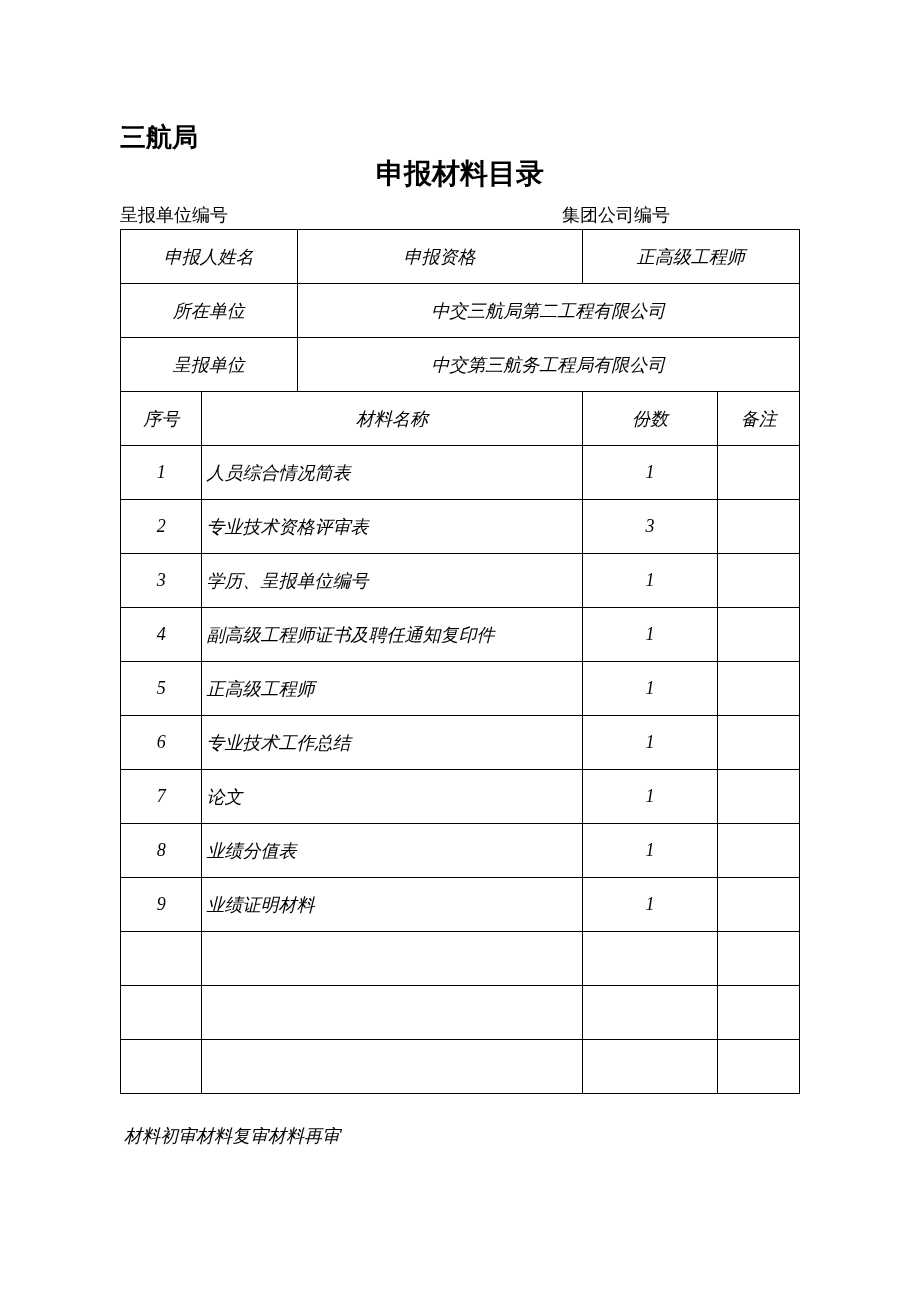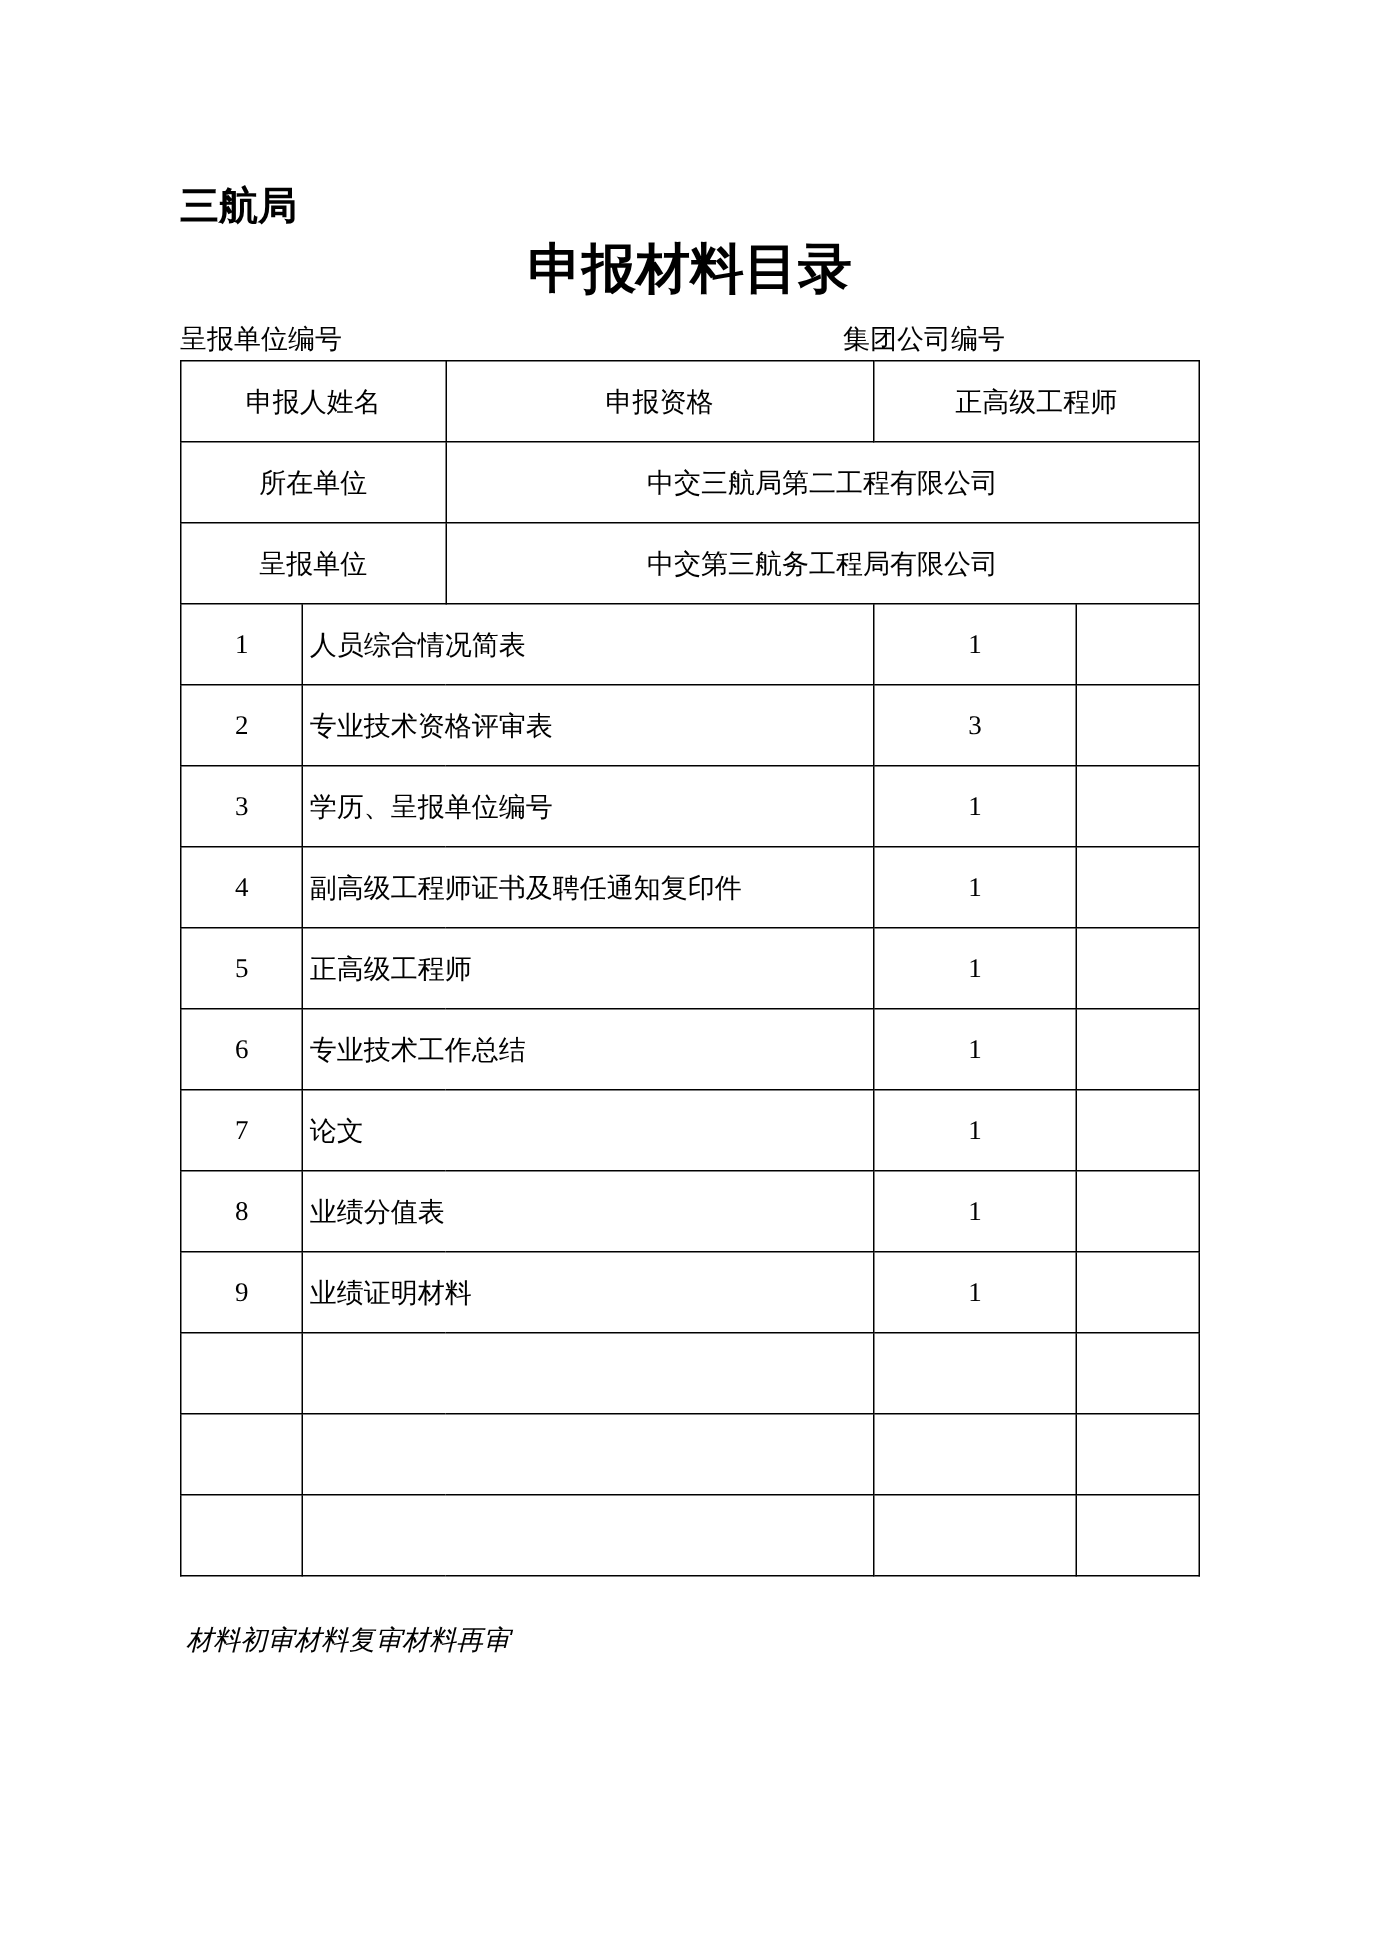--- a/index.html
+++ b/index.html
@@ -14,40 +14,41 @@
       height: 1301px;
       padding: 120px 120px 0 120px;
       color: #000;
     }
     .org-name {
       font-size: 26px;
       font-weight: bold;
     }
     .doc-title {
       text-align: center;
-      font-size: 36px;
+      font-size: 28px;
       font-weight: bold;
       margin-bottom: 10px;
     }
     .code-row {
       display: flex;
       font-size: 18px;
       margin-bottom: 2px;
       font-family: Liberation Serif, serif;
     }
     .code-left {
       flex: 0 0 65%;
     }
     .code-right {
       flex: 0 0 35%;
     }
     table {
       border-collapse: collapse;
       width: 100%;
       table-layout: fixed;
+      font-style: italic;
     }
     td {
       border: 1px solid #000;
       font-size: 18px;
       height: 54px;
       vertical-align: middle;
       padding: 0 4px;
     }
     .tc { text-align: center; }
     .tl { text-align: left; padding-left: 4px; }
@@ -90,20 +91,26 @@
   <tr>
     <td class="tc" colspan="2">所在单位</td>
     <td class="tc" colspan="4">中交三航局第二工程有限公司</td>
   </tr>
 
   <tr>
     <td class="tc" colspan="2">呈报单位</td>
     <td class="tc" colspan="4">中交第三航务工程局有限公司</td>
   </tr>
 
+  <tr>
+    <td class="tc">序号</td>
+    <td class="tc" colspan="3">材料名称</td>
+    <td class="tc">份数</td>
+    <td class="tc">备注</td>
+  </tr>
 
   <tr>
     <td class="tc">1</td>
     <td class="tl" colspan="3">人员综合情况简表</td>
     <td class="tc">1</td>
     <td class="tc"></td>
   </tr>
   <tr>
     <td class="tc">2</td>
     <td class="tl" colspan="3">专业技术资格评审表</td>

